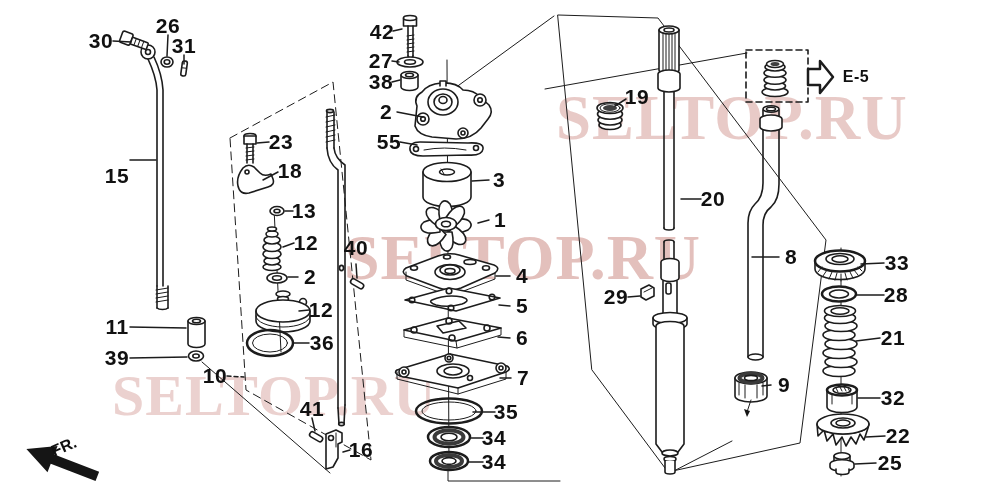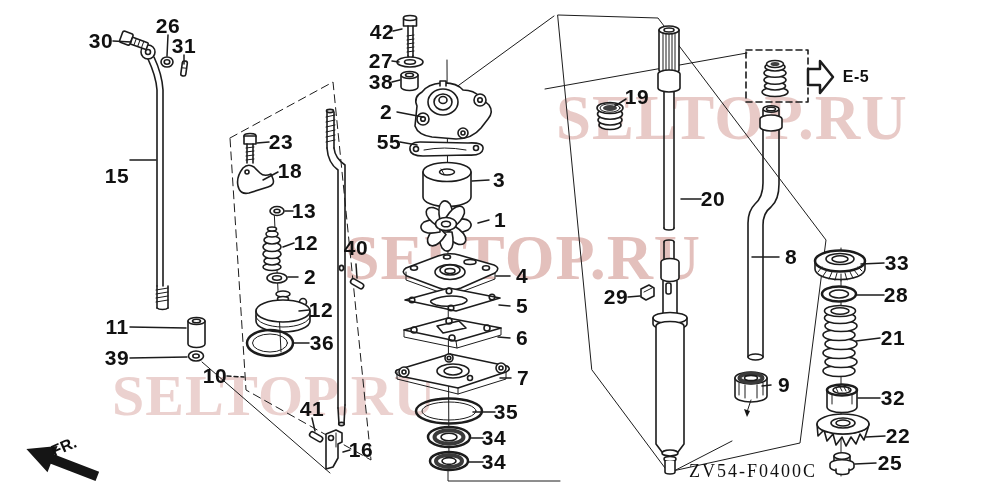--- a/index.html
+++ b/index.html
@@ -505,14 +505,13 @@
   <div class="pl" style="left:784px;top:385px">9</div>
   <div class="pl" style="left:897px;top:263px">33</div>
   <div class="pl" style="left:896px;top:295px">28</div>
   <div class="pl" style="left:893px;top:338px">21</div>
   <div class="pl" style="left:893px;top:398px">32</div>
   <div class="pl" style="left:898px;top:436px">22</div>
   <div class="pl" style="left:890px;top:463px">25</div>
 
   <div class="pl e5" style="left:856px;top:77px">E-5</div>
   <div class="fr" style="left:64px;top:447px">FR.</div>
-  <div class="code" style="left:753px;top:471px">ZV54-F0400C</div>
 </div>
 
 </body></html>

